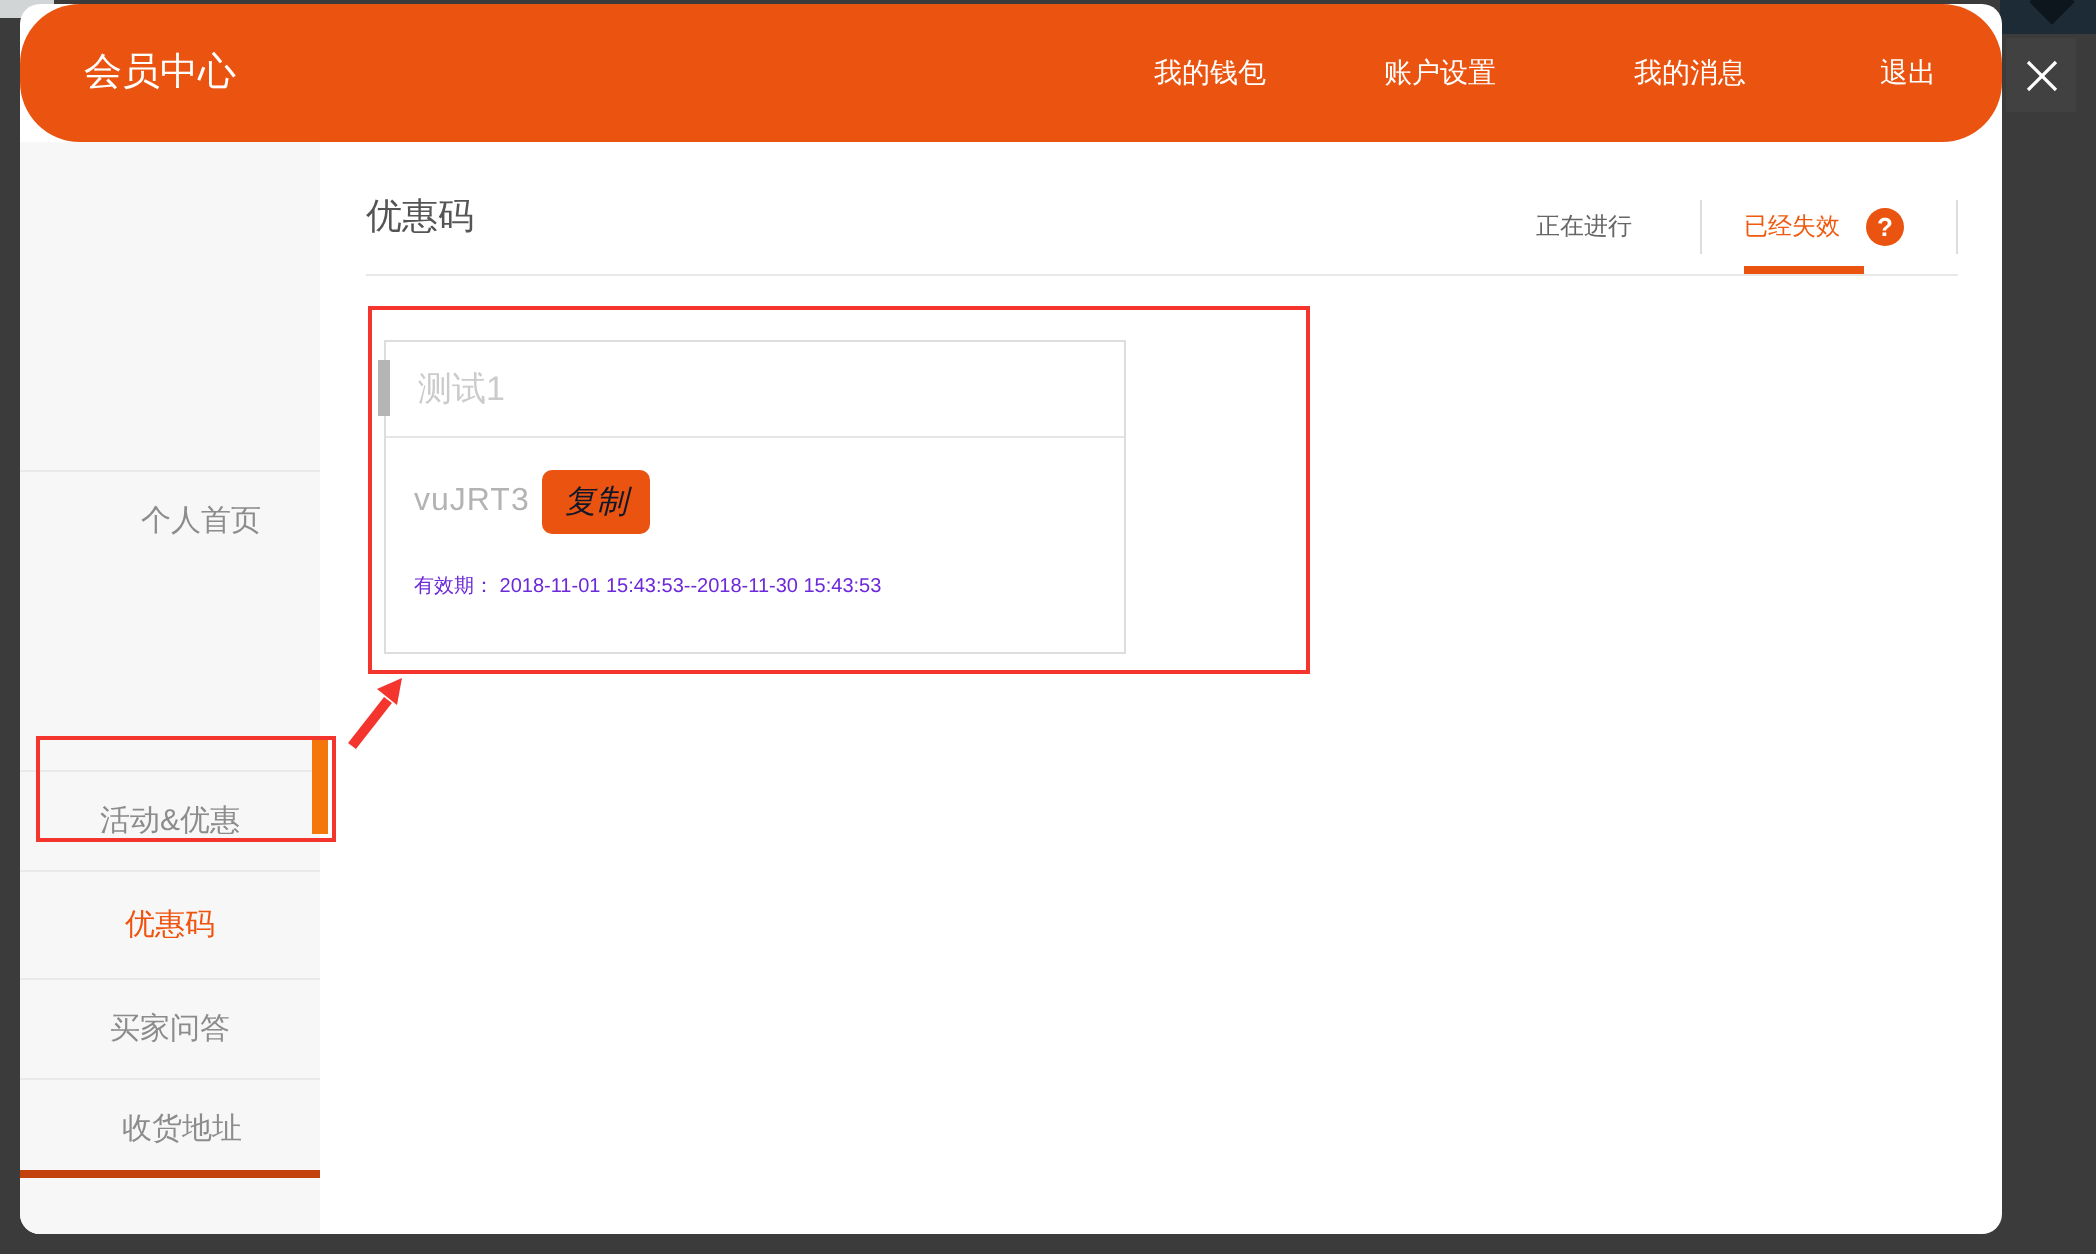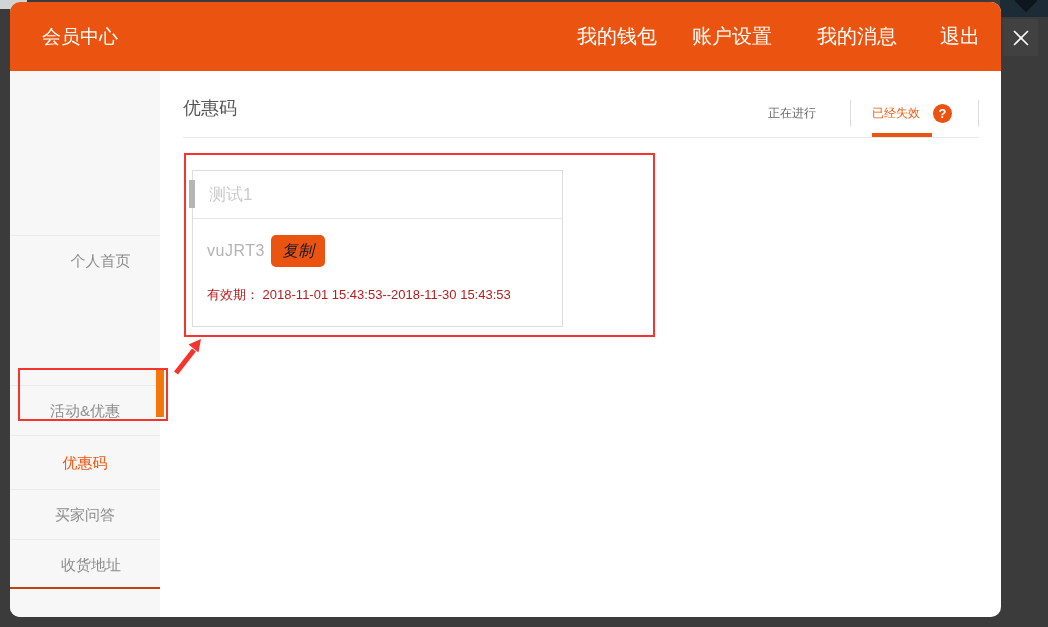--- a/index.html
+++ b/index.html
@@ -9,31 +9,31 @@
 
   
   .sliver-tl { position:absolute; left:0; top:0; width:27px; height:9px; background:#d2d5d6; }
   .navy-tr { position:absolute; left:1000px; top:0; width:48px; height:17px; background:#1d2b36; }
   .navy-diamond { position:absolute; left:18px; top:-7px; width:16px; height:16px; background:#0e161d; transform:rotate(45deg); }
 
   
   .modal { position:absolute; left:10px; top:2px; width:991px; height:615px; background:#ffffff; border-radius:10px; overflow:hidden; }
 
   
-  .hdr { position:absolute; left:0; top:0; width:100%; height:69px; background:#ea5410; }
+  .hdr { position:absolute; left:0; top:0; width:100%; height:69px; background:#ea5410;border-radius:30px; }
   .hdr-title { position:absolute; left:32px; top:0; height:69px; line-height:69px; font-size:19px; color:#ffffff; }
-  .hdr-nav-item { position:absolute; top:0; height:69px; line-height:69px; font-size:20px; color:#ffffff; cursor:pointer; }
+  .hdr-nav-item { position:absolute; top:0; height:69px; line-height:69px; font-size:14px; color:#ffffff; cursor:pointer; }
   .nav-wallet { left:567px; } .nav-settings { left:682px; } .nav-messages { left:807px; } .nav-logout { left:930px; }
 
   
   .sidebar { position:absolute; left:0; top:69px; width:150px; height:546px; background:#f7f7f7; }
   .side-item { position:absolute; left:0; width:150px; height:50px; line-height:50px; text-align:center; font-size:15px; color:#8c8c8c; border-top:1px solid #eaeaea; cursor:pointer; background:#f7f7f7; }
   .si-1 { top:164px;padding-left:31px; } .si-2 { top:214px; } .si-3 { top:264px; } .si-4 { top:314px; }
   .si-5 { top:364px; height:54px; line-height:54px; color:#f0530e; }
-  .si-6 { top:418px; } .si-7 { top:468px; border-bottom:2px solid #c2410c;padding-left:12px; }
+  .si-6 { top:418px; } .si-7 { top:468px; border-bottom:4px solid #c2410c;padding-left:12px; }
   .active-bar { position:absolute; left:146px; top:368px; width:8px; height:47px; background:#f3770a; }
   .side-redbox { position:absolute; left:8px; top:366px; width:150px; height:53px; border:2px solid #f4352e; pointer-events:none; }
 
   
   .page-title { position:absolute; left:173px; top:94px; font-size:18px; color:#555555; }
   .tab { position:absolute; top:103px; font-size:12px; color:#666666; cursor:pointer; }
   .tab-active { color:#f05a10; }
   .tab-running { left:758px; }
   .tab-expired { left:862px;text-align:right; }
   .tab-vline { position:absolute; top:98px; width:1px; height:27px; background:#dddddd; }
@@ -43,21 +43,21 @@
   .tabs-hr { position:absolute; left:173px; top:135px; width:796px; height:1px; background:#e8e8e8; }
 
   
   .card-redbox { position:absolute; left:174px; top:151px; width:471px; height:184px; border:2px solid #f4352e; }
   .coupon-card { position:absolute; left:6px; top:15px; width:371px; height:157px; border:1px solid #dddddd; background:#ffffff; }
   .card-head { position:absolute; left:0; top:0; width:100%; height:48px; border-bottom:1px solid #e5e5e5; }
   .head-marker { position:absolute; left:-4px; top:9px; width:6px; height:28px; background:#b5b5b5; }
   .coupon-name { position:absolute; left:16px; top:0; height:48px; line-height:48px; font-size:17px; color:#cbcbcb; }
   .coupon-code { position:absolute; left:14px; top:64px; height:32px; line-height:32px; font-size:16px; color:#b3b3b3; letter-spacing:0.5px; }
   .copy-btn { position:absolute; left:78px; top:64px; width:54px; height:32px; background:#ea5410; border:none; border-radius:5px; color:#0f172a; font-size:16px; cursor:pointer; font-family:inherit;font-style:italic; }
-  .validity { position:absolute; left:14px; top:115px; font-size:13px; color:#b91c1c; }
+  .validity { position:absolute; left:14px; top:115px; font-size:10px; color:#6d28d9; }
 
   
   .arrow-svg { position:absolute; left:158px; top:333px; width:46px; height:46px; pointer-events:none; }
 
   
   .close-btn { position:absolute; left:1003px; top:19px; width:35px; height:37px; background:#414141; border:none; cursor:pointer; display:flex; align-items:center; justify-content:center; }
 </style>
 </head>
 <body>
 

